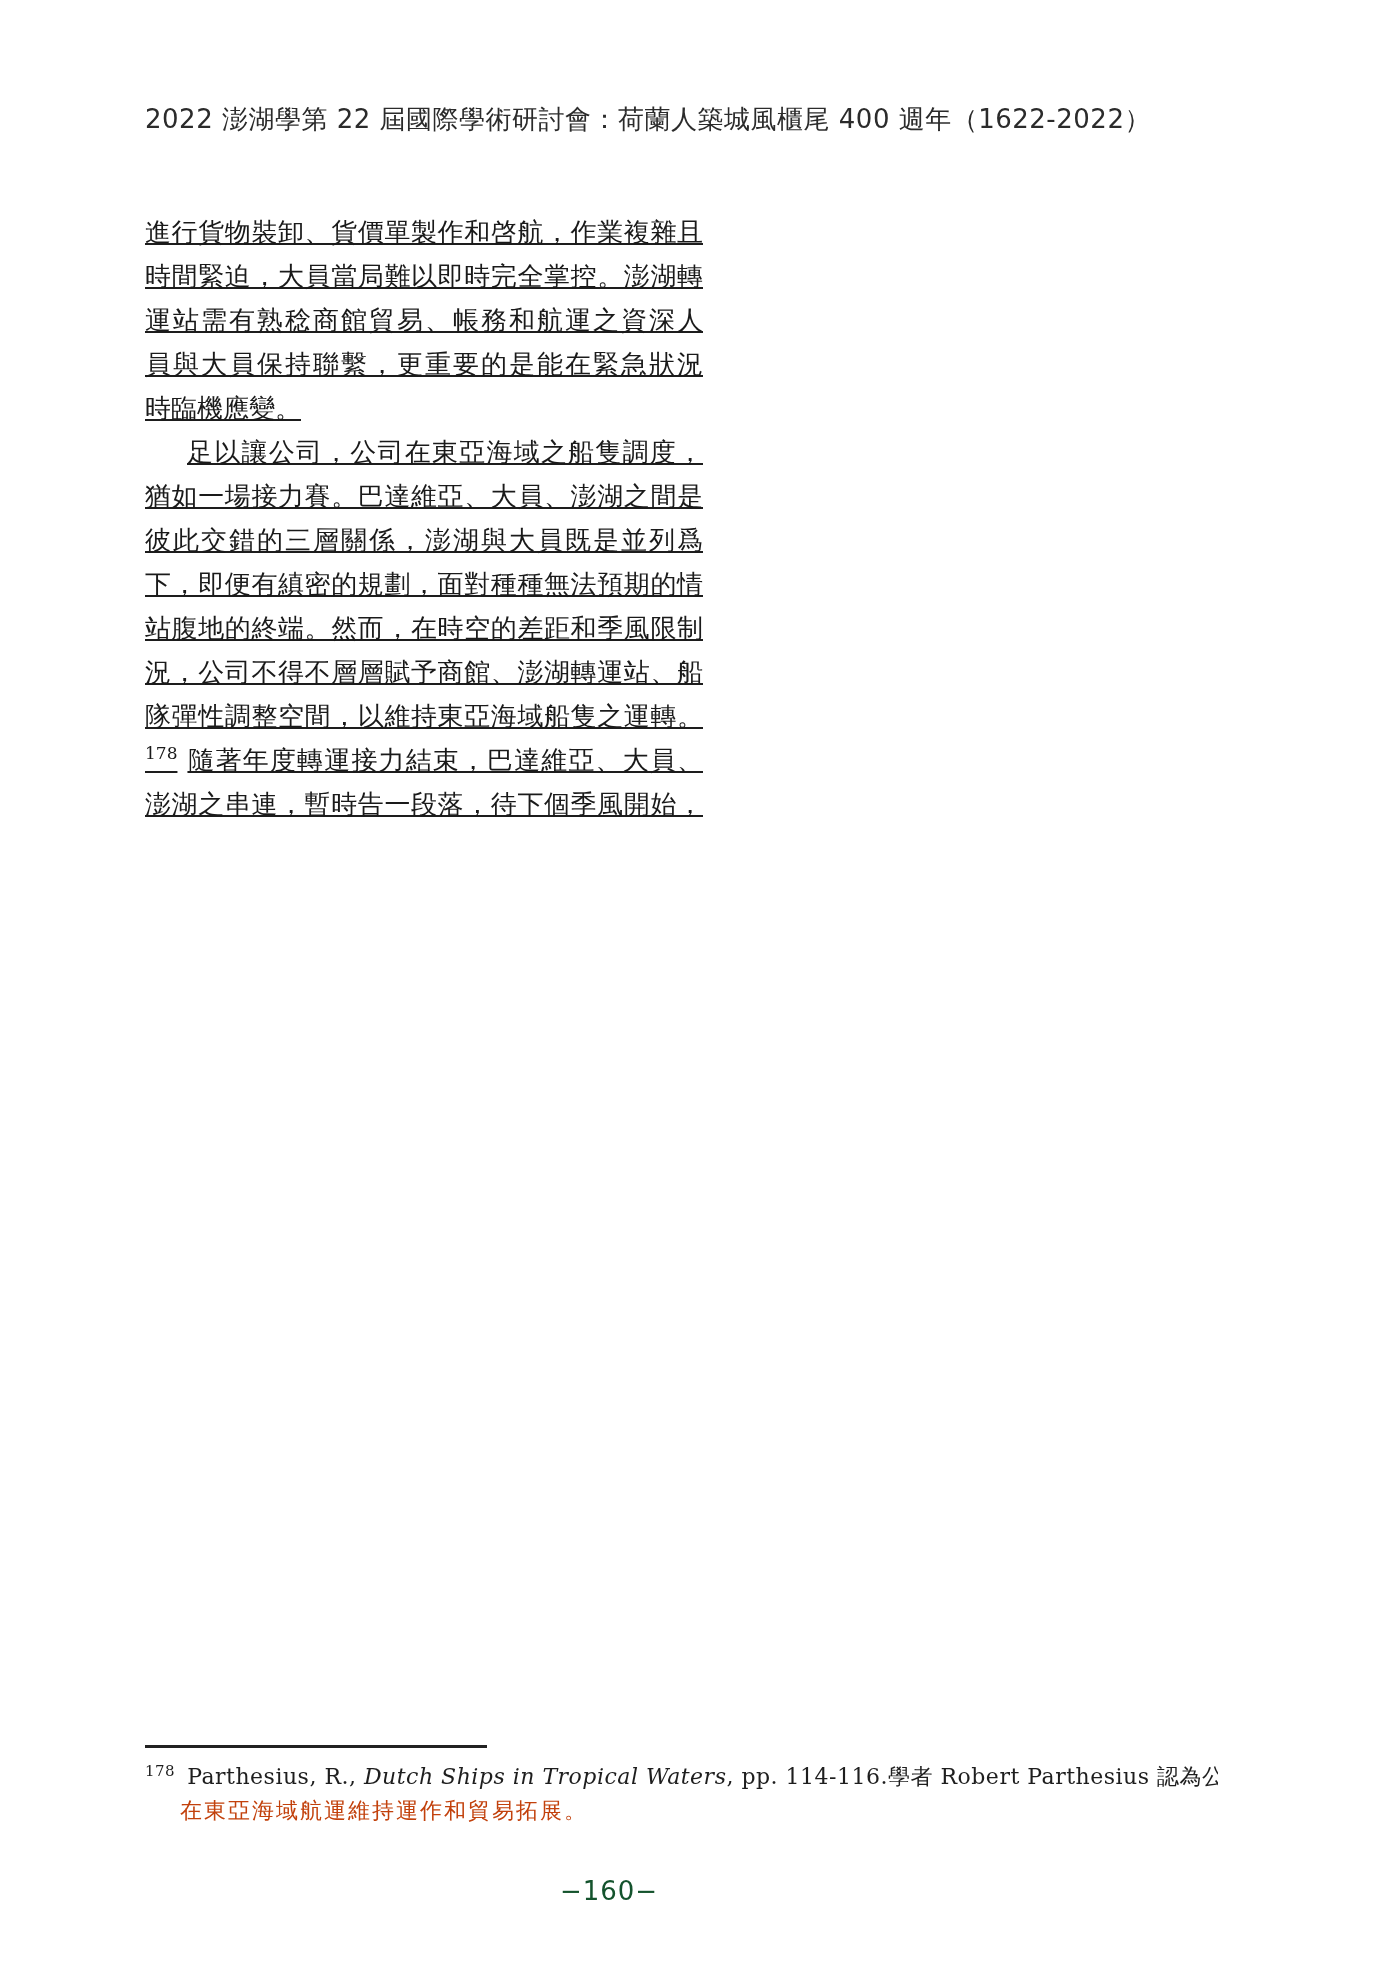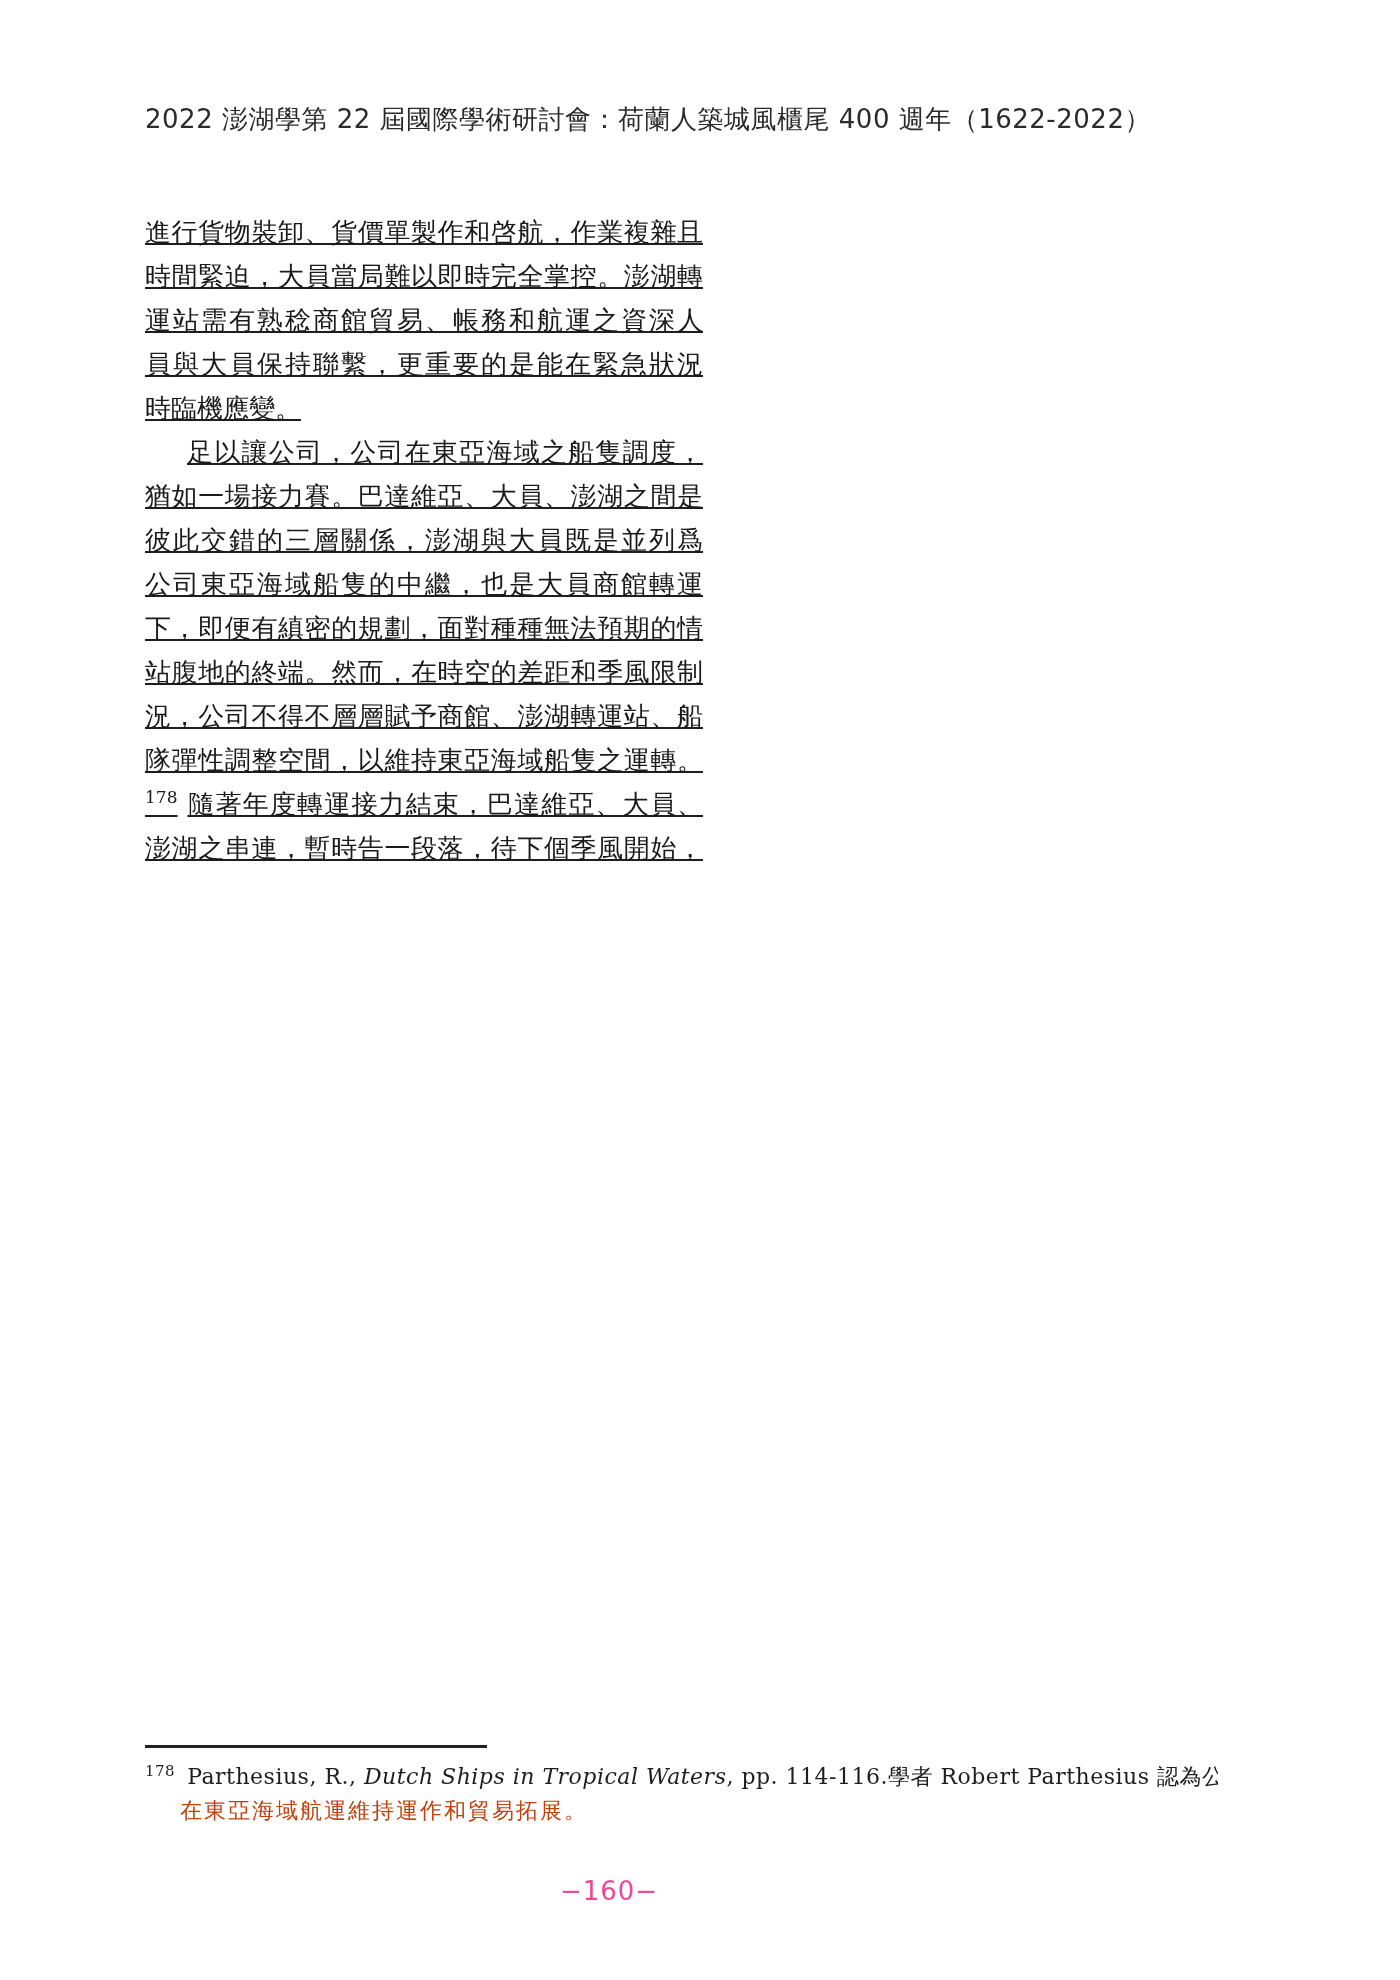--- a/index.html
+++ b/index.html
@@ -94,42 +94,41 @@
     color: #c2410c;
   }
   .page-number {
     position: absolute;
     left: 0;
     top: 1876px;
     width: 100%;
     text-align: center;
     font-size: 26px;
     letter-spacing: 1px;
-    color: #ec4899;
+    color: #14532d;
     font-family: "DejaVu Sans", "Liberation Sans", sans-serif;
   }
 </style>
 </head>
 <body>
 
 <div class="page">
 
   <div class="header">2022 澎湖學第 22 屆國際學術研討會：荷蘭人築城風櫃尾 400 週年（1622-2022）</div>
 
   <div class="body-column">
     <div class="line">進行貨物裝卸、貨價單製作和啓航，作業複雜且</div>
     <div class="line">時間緊迫，大員當局難以即時完全掌控。澎湖轉</div>
     <div class="line">運站需有熟稔商館貿易、帳務和航運之資深人</div>
     <div class="line">員與大員保持聯繫，更重要的是能在緊急狀況</div>
     <div class="line para-end">時臨機應變。</div>
 
     <div class="line indent">足以讓公司，公司在東亞海域之船隻調度，</div>
     <div class="line">猶如一場接力賽。巴達維亞、大員、澎湖之間是</div>
     <div class="line">彼此交錯的三層關係，澎湖與大員既是並列爲</div>
-    <div class="line">公司東亞海域船隻的中繼，也是大員商館轉運</div>
     <div class="line">下，即便有縝密的規劃，面對種種無法預期的情</div>
     <div class="line">站腹地的終端。然而，在時空的差距和季風限制</div>
     <div class="line">況，公司不得不層層賦予商館、澎湖轉運站、船</div>
     <div class="line">隊彈性調整空間，以維持東亞海域船隻之運轉。</div>
     <div class="line">
       <sup class="fnref">178</sup><span>隨著年度轉運接力結束，巴達維亞、大員、</span>
     </div>
     <div class="line">澎湖之串連，暫時告一段落，待下個季風開始，</div>
   </div>
 

